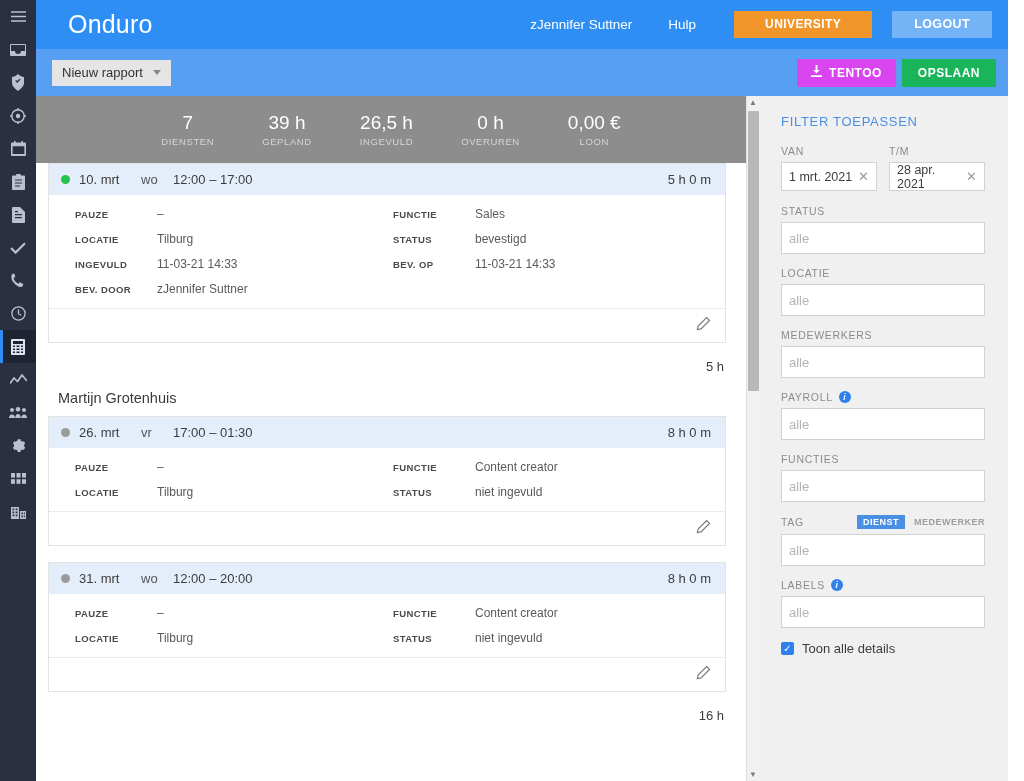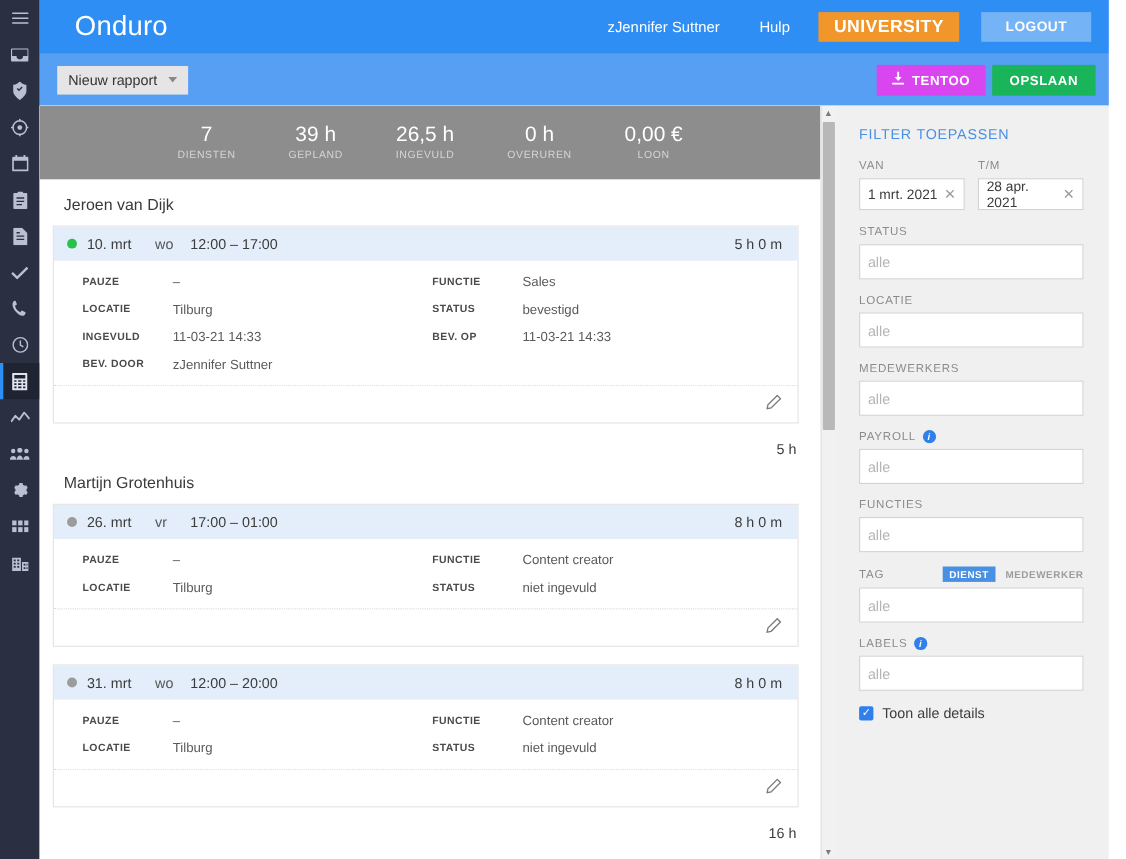--- a/index.html
+++ b/index.html
@@ -43,23 +43,23 @@
   .brand {
     color: #ffffff; font-size: 25px; font-weight: 400; letter-spacing: .2px;
     padding-left: 16px;
   }
   .topbar-right { margin-left: auto; display: flex; align-items: center; gap: 0; }
   .tb-link {
     color: #ffffff; font-size: 13.5px; padding: 0 18px; text-decoration: none;
     line-height: 30px;
   }
   .btn-university {
-    background: #f0962a; color: #ffffff; font-size: 16px; font-weight: 700;
-    letter-spacing: .4px; height: 27px; line-height: 27px; padding: 0 14px;
-    border: none; cursor: pointer; margin-left: 8px;
+    background: #f0962a; color: #ffffff; font-size: 12px; font-weight: 700;
+    letter-spacing: .4px; height: 27px; line-height: 27px; padding: 0 31px;
+    border: none; cursor: pointer; margin-left: 20px;
   }
   .btn-logout {
     background: #75b3f7; color: #ffffff; font-size: 12.5px; font-weight: 700;
     letter-spacing: .4px; height: 27px; line-height: 27px; padding: 0 22px;
     border: none; cursor: pointer; margin-left: 20px;
   }
 
   .subbar {
     height: 47px; background: #579ff3;
     display: flex; align-items: center; padding: 0 12px 0 16px;
@@ -370,21 +370,20 @@
               <div class="v">0 h</div>
               <div class="l">OVERUREN</div>
             </div>
             <div class="stat">
               <div class="v">0,00 €</div>
               <div class="l">LOON</div>
             </div>
           </div>
 
           <div>
-            <div class="emp-name">Jeroen van Dijk</div>
             <div class="card">
               <div class="shift-head">
                 <span class="dot" style="background:#27c24c"></span>
                 <span class="sh-date">10. mrt</span>
                 <span class="sh-day">wo</span>
                 <span class="sh-time">12:00  –  17:00</span>
                 <span class="sh-dur">5 h 0 m</span>
               </div>
               <div class="detail-grid">
                 <div class="dk">PAUZE</div>
@@ -414,21 +413,21 @@
           </div>
 
           <div>
             <div class="emp-name">Martijn Grotenhuis</div>
 
             <div class="card">
               <div class="shift-head">
                 <span class="dot" style="background:#9b9b9b"></span>
                 <span class="sh-date">26. mrt</span>
                 <span class="sh-day">vr</span>
-                <span class="sh-time">17:00  –  01:00</span>
+                <span class="sh-time">17:00  –  01:30</span>
                 <span class="sh-dur">8 h 0 m</span>
               </div>
               <div class="detail-grid">
                 <div class="dk">PAUZE</div>
                 <div class="dv">–</div>
                 <div class="dk">FUNCTIE</div>
                 <div class="dv">Content creator</div>
                 <div class="dk">LOCATIE</div>
                 <div class="dv">Tilburg</div>
                 <div class="dk">STATUS</div>

